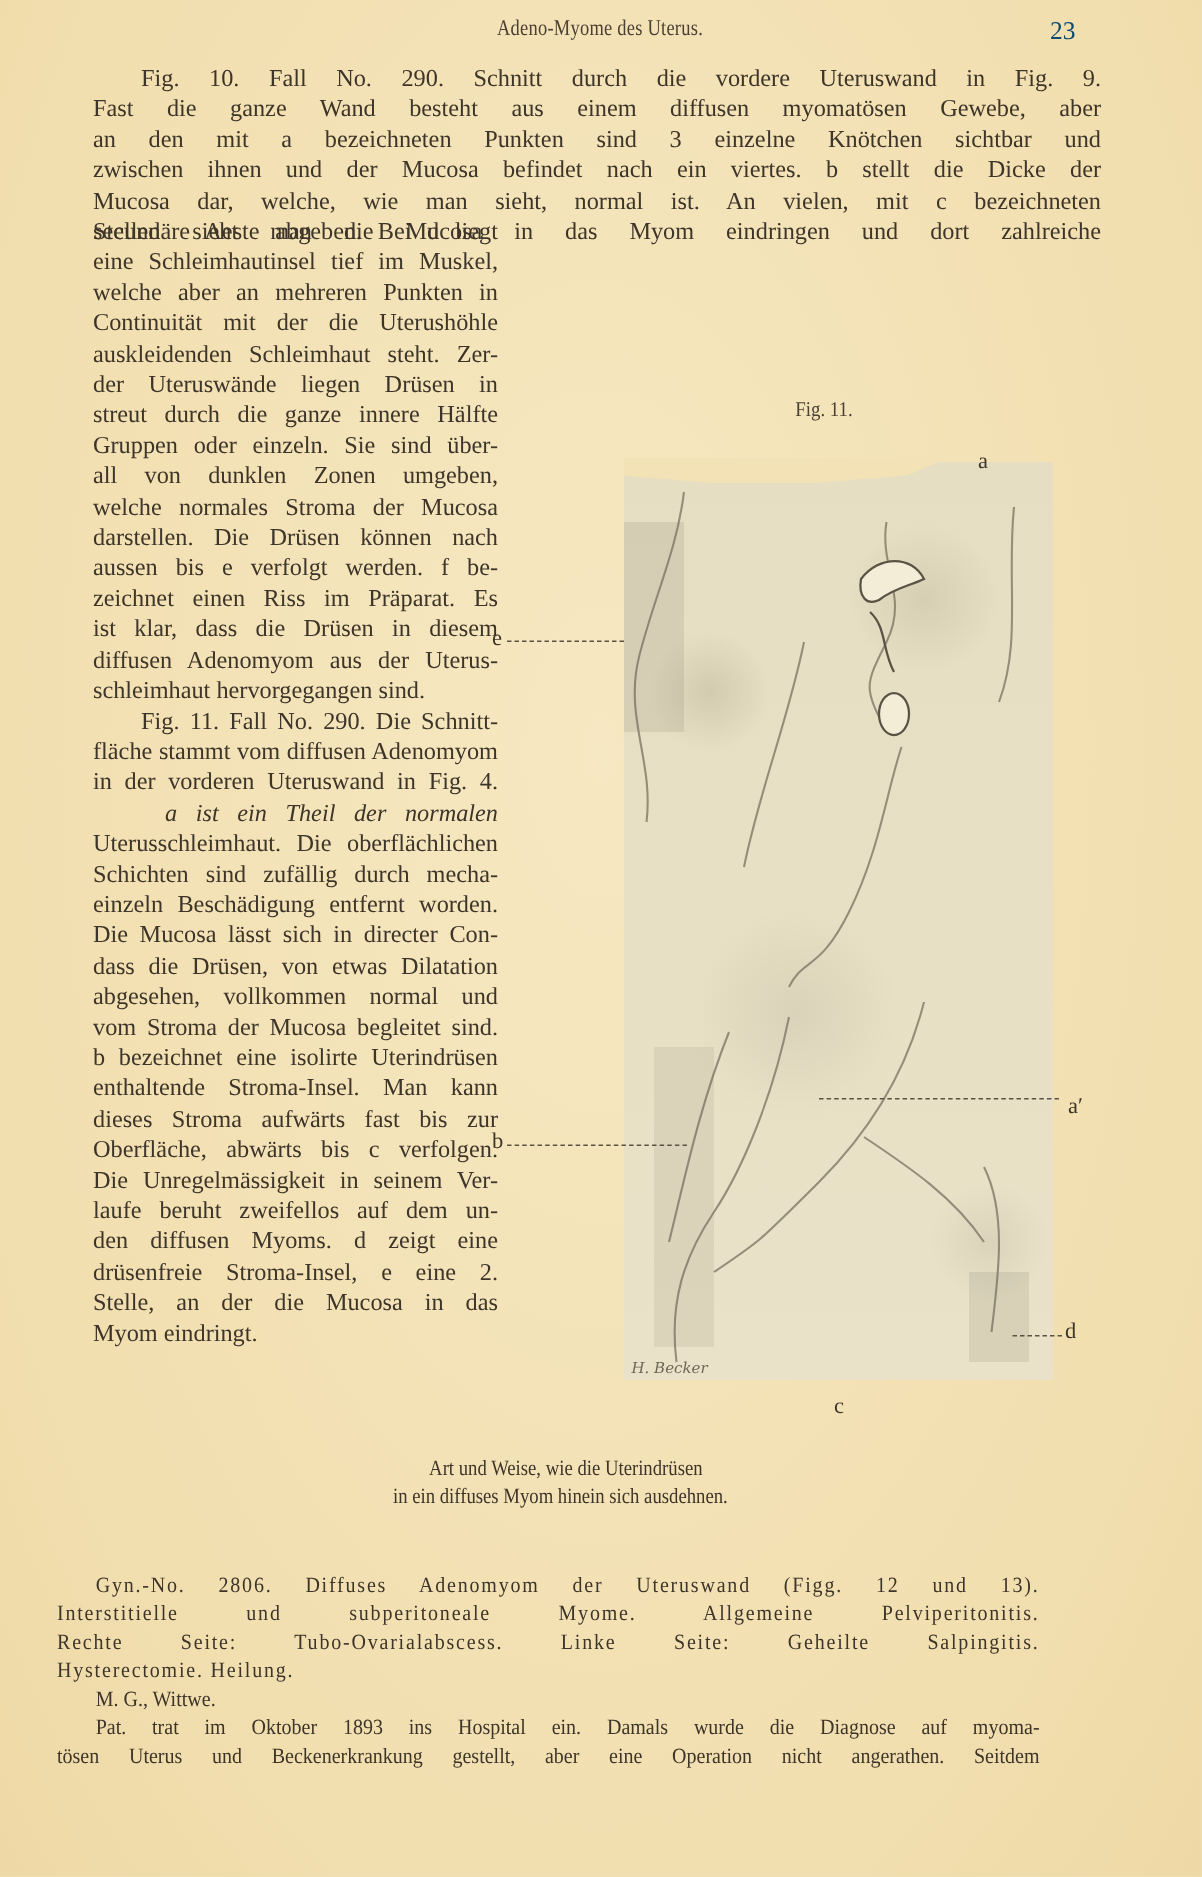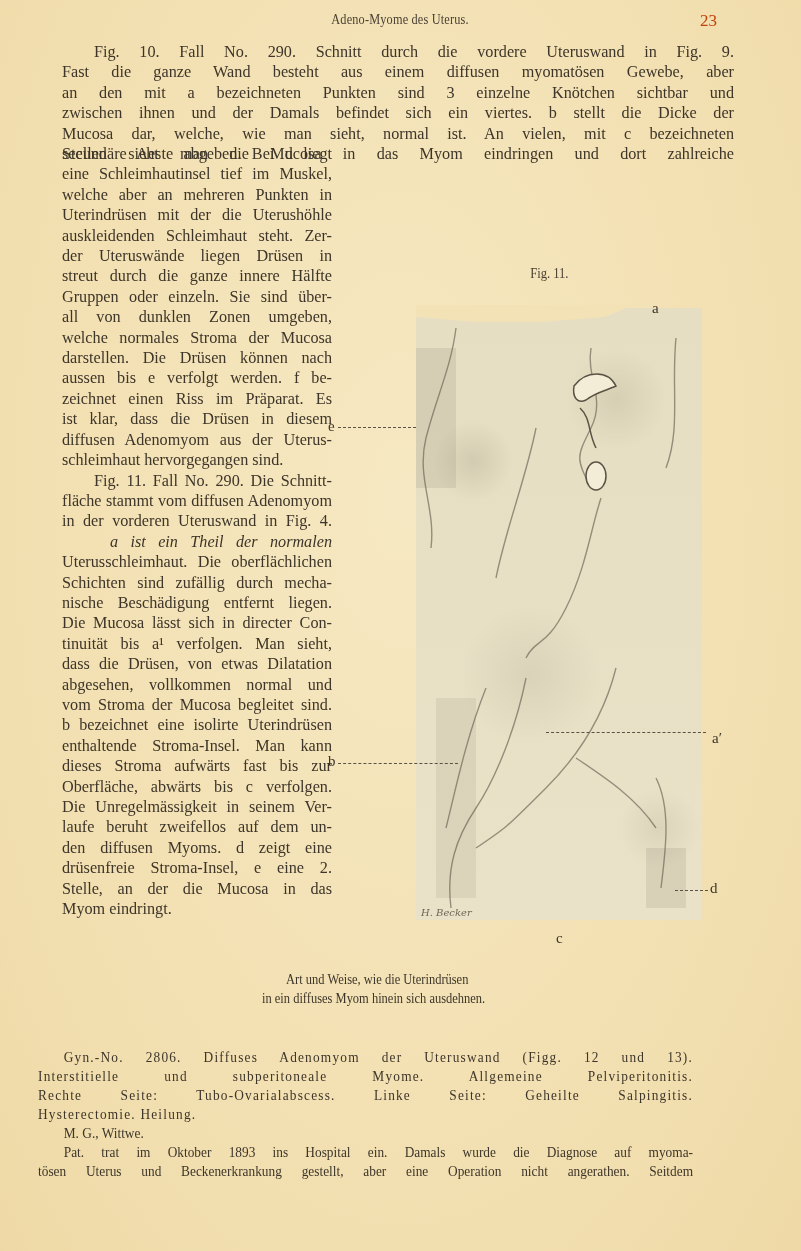--- a/index.html
+++ b/index.html
@@ -15,21 +15,21 @@
     position:absolute; top:11px; left:0; width:801px; height:20px;
   }
   .running-title {
     position:absolute; left:280px; top:0; width:240px; text-align:center;
     font-family:"Liberation Serif", serif; font-size:15px; letter-spacing:0.2px;
     transform:scaleX(0.82); transform-origin:center;
     color:#4a4034;
   }
   .page-number {
     position:absolute; left:700px; top:0; font-family:"Liberation Serif", serif;
-    font-size:17px; color:#c2410c;
+    font-size:17px; color:#0c4a6e;
   }
   .caption-full {
     position:absolute; left:62px; top:42px; width:672px;
     font-family:"Liberation Serif", serif; font-size:16.2px; line-height:20.4px;
     text-align:justify; color:#3d3529;
   }
   .caption-full .line, .left-col .line {
     display:block; white-space:nowrap; text-align:justify; text-align-last:justify;
     overflow:hidden;
   }
@@ -99,51 +99,50 @@
 
 <div class="running-head">
   <span class="running-title">Adeno-Myome des Uterus.</span>
   <span class="page-number">23</span>
 </div>
 
 <div class="caption-full">
   <span class="line indent">Fig. 10. Fall No. 290.  Schnitt durch die vordere Uteruswand in Fig. 9.</span>
   <span class="line">Fast die ganze Wand besteht aus einem diffusen myomatösen Gewebe, aber</span>
   <span class="line">an den mit a bezeichneten Punkten sind 3 einzelne Knötchen sichtbar und</span>
-  <span class="line">zwischen ihnen und der Damals befindet sich ein viertes.  b stellt die Dicke der</span>
+  <span class="line">zwischen ihnen und der Mucosa befindet nach ein viertes.  b stellt die Dicke der</span>
   <span class="line">Mucosa dar, welche, wie man sieht, normal ist.  An vielen, mit c bezeichneten</span>
   <span class="line">Stellen sieht man die Mucosa in das Myom eindringen und dort zahlreiche</span>
 </div>
 
 <div class="left-col">
   <span class="line">secundäre Aeste abgeben.  Bei d liegt</span>
   <span class="line">eine Schleimhautinsel tief im Muskel,</span>
   <span class="line">welche aber an mehreren Punkten in</span>
-  <span class="line">Uterindrüsen mit der die Uterushöhle</span>
+  <span class="line">Continuität mit der die Uterushöhle</span>
   <span class="line">auskleidenden Schleimhaut steht.  Zer-</span>
   <span class="line">der Uteruswände liegen Drüsen in</span>
   <span class="line">streut durch die ganze innere Hälfte</span>
   <span class="line">Gruppen oder einzeln.  Sie sind über-</span>
   <span class="line">all von dunklen Zonen umgeben,</span>
   <span class="line">welche normales Stroma der Mucosa</span>
   <span class="line">darstellen.  Die Drüsen können nach</span>
   <span class="line">aussen bis e verfolgt werden.  f be-</span>
   <span class="line">zeichnet einen Riss im Präparat.  Es</span>
   <span class="line">ist klar, dass die Drüsen in diesem</span>
   <span class="line">diffusen Adenomyom aus der Uterus-</span>
   <span class="line last">schleimhaut hervorgegangen sind.</span>
   <span class="line indent">Fig. 11. Fall No. 290.  Die Schnitt-</span>
   <span class="line">fläche stammt vom diffusen Adenomyom</span>
   <span class="line">in der vorderen Uteruswand in Fig. 4.</span>
   <span class="line indent2">a ist ein Theil der normalen</span>
   <span class="line">Uterusschleimhaut.  Die oberflächlichen</span>
   <span class="line">Schichten sind zufällig durch mecha-</span>
-  <span class="line">nische Beschädigung entfernt liegen.</span>
+  <span class="line">einzeln Beschädigung entfernt worden.</span>
   <span class="line">Die Mucosa lässt sich in directer Con-</span>
-  <span class="line">tinuität bis a¹ verfolgen.  Man sieht,</span>
   <span class="line">dass die Drüsen, von etwas Dilatation</span>
   <span class="line">abgesehen, vollkommen normal und</span>
   <span class="line">vom Stroma der Mucosa begleitet sind.</span>
   <span class="line">b bezeichnet eine isolirte Uterindrüsen</span>
   <span class="line">enthaltende Stroma-Insel.  Man kann</span>
   <span class="line">dieses Stroma aufwärts fast bis zur</span>
   <span class="line">Oberfläche, abwärts bis c verfolgen.</span>
   <span class="line">Die Unregelmässigkeit in seinem Ver-</span>
   <span class="line">laufe beruht zweifellos auf dem un-</span>
   <span class="line">den diffusen Myoms.  d zeigt eine</span>

